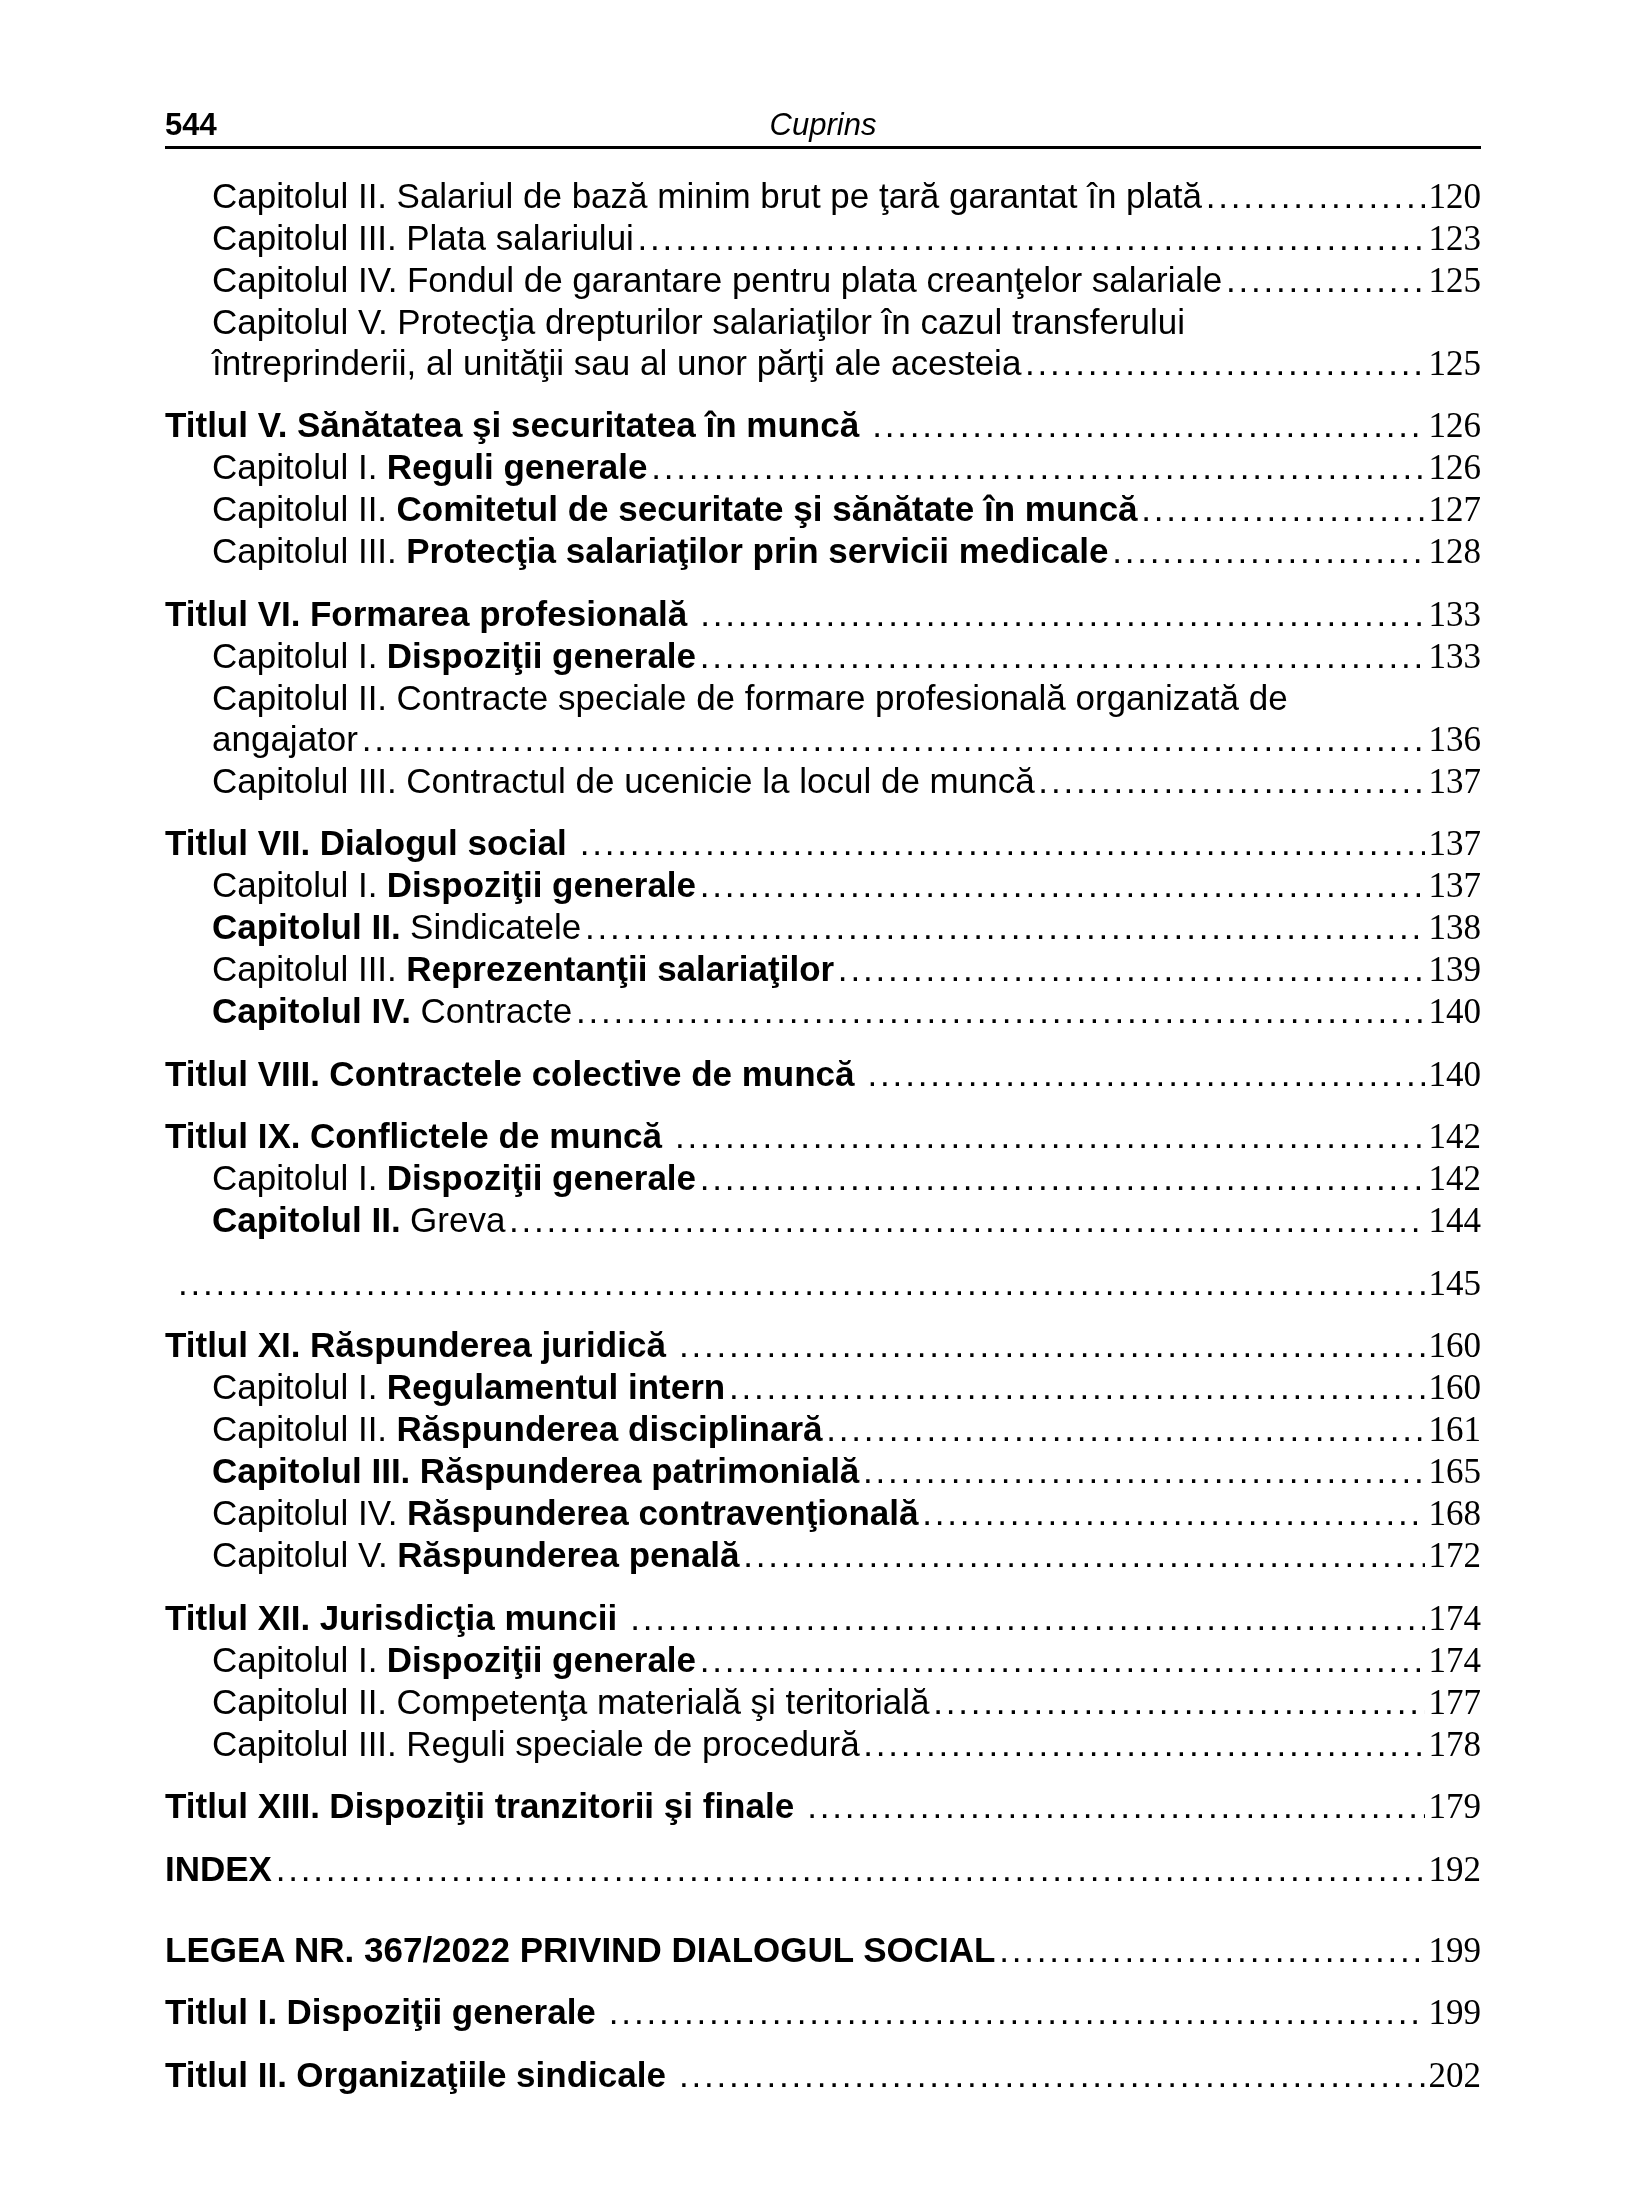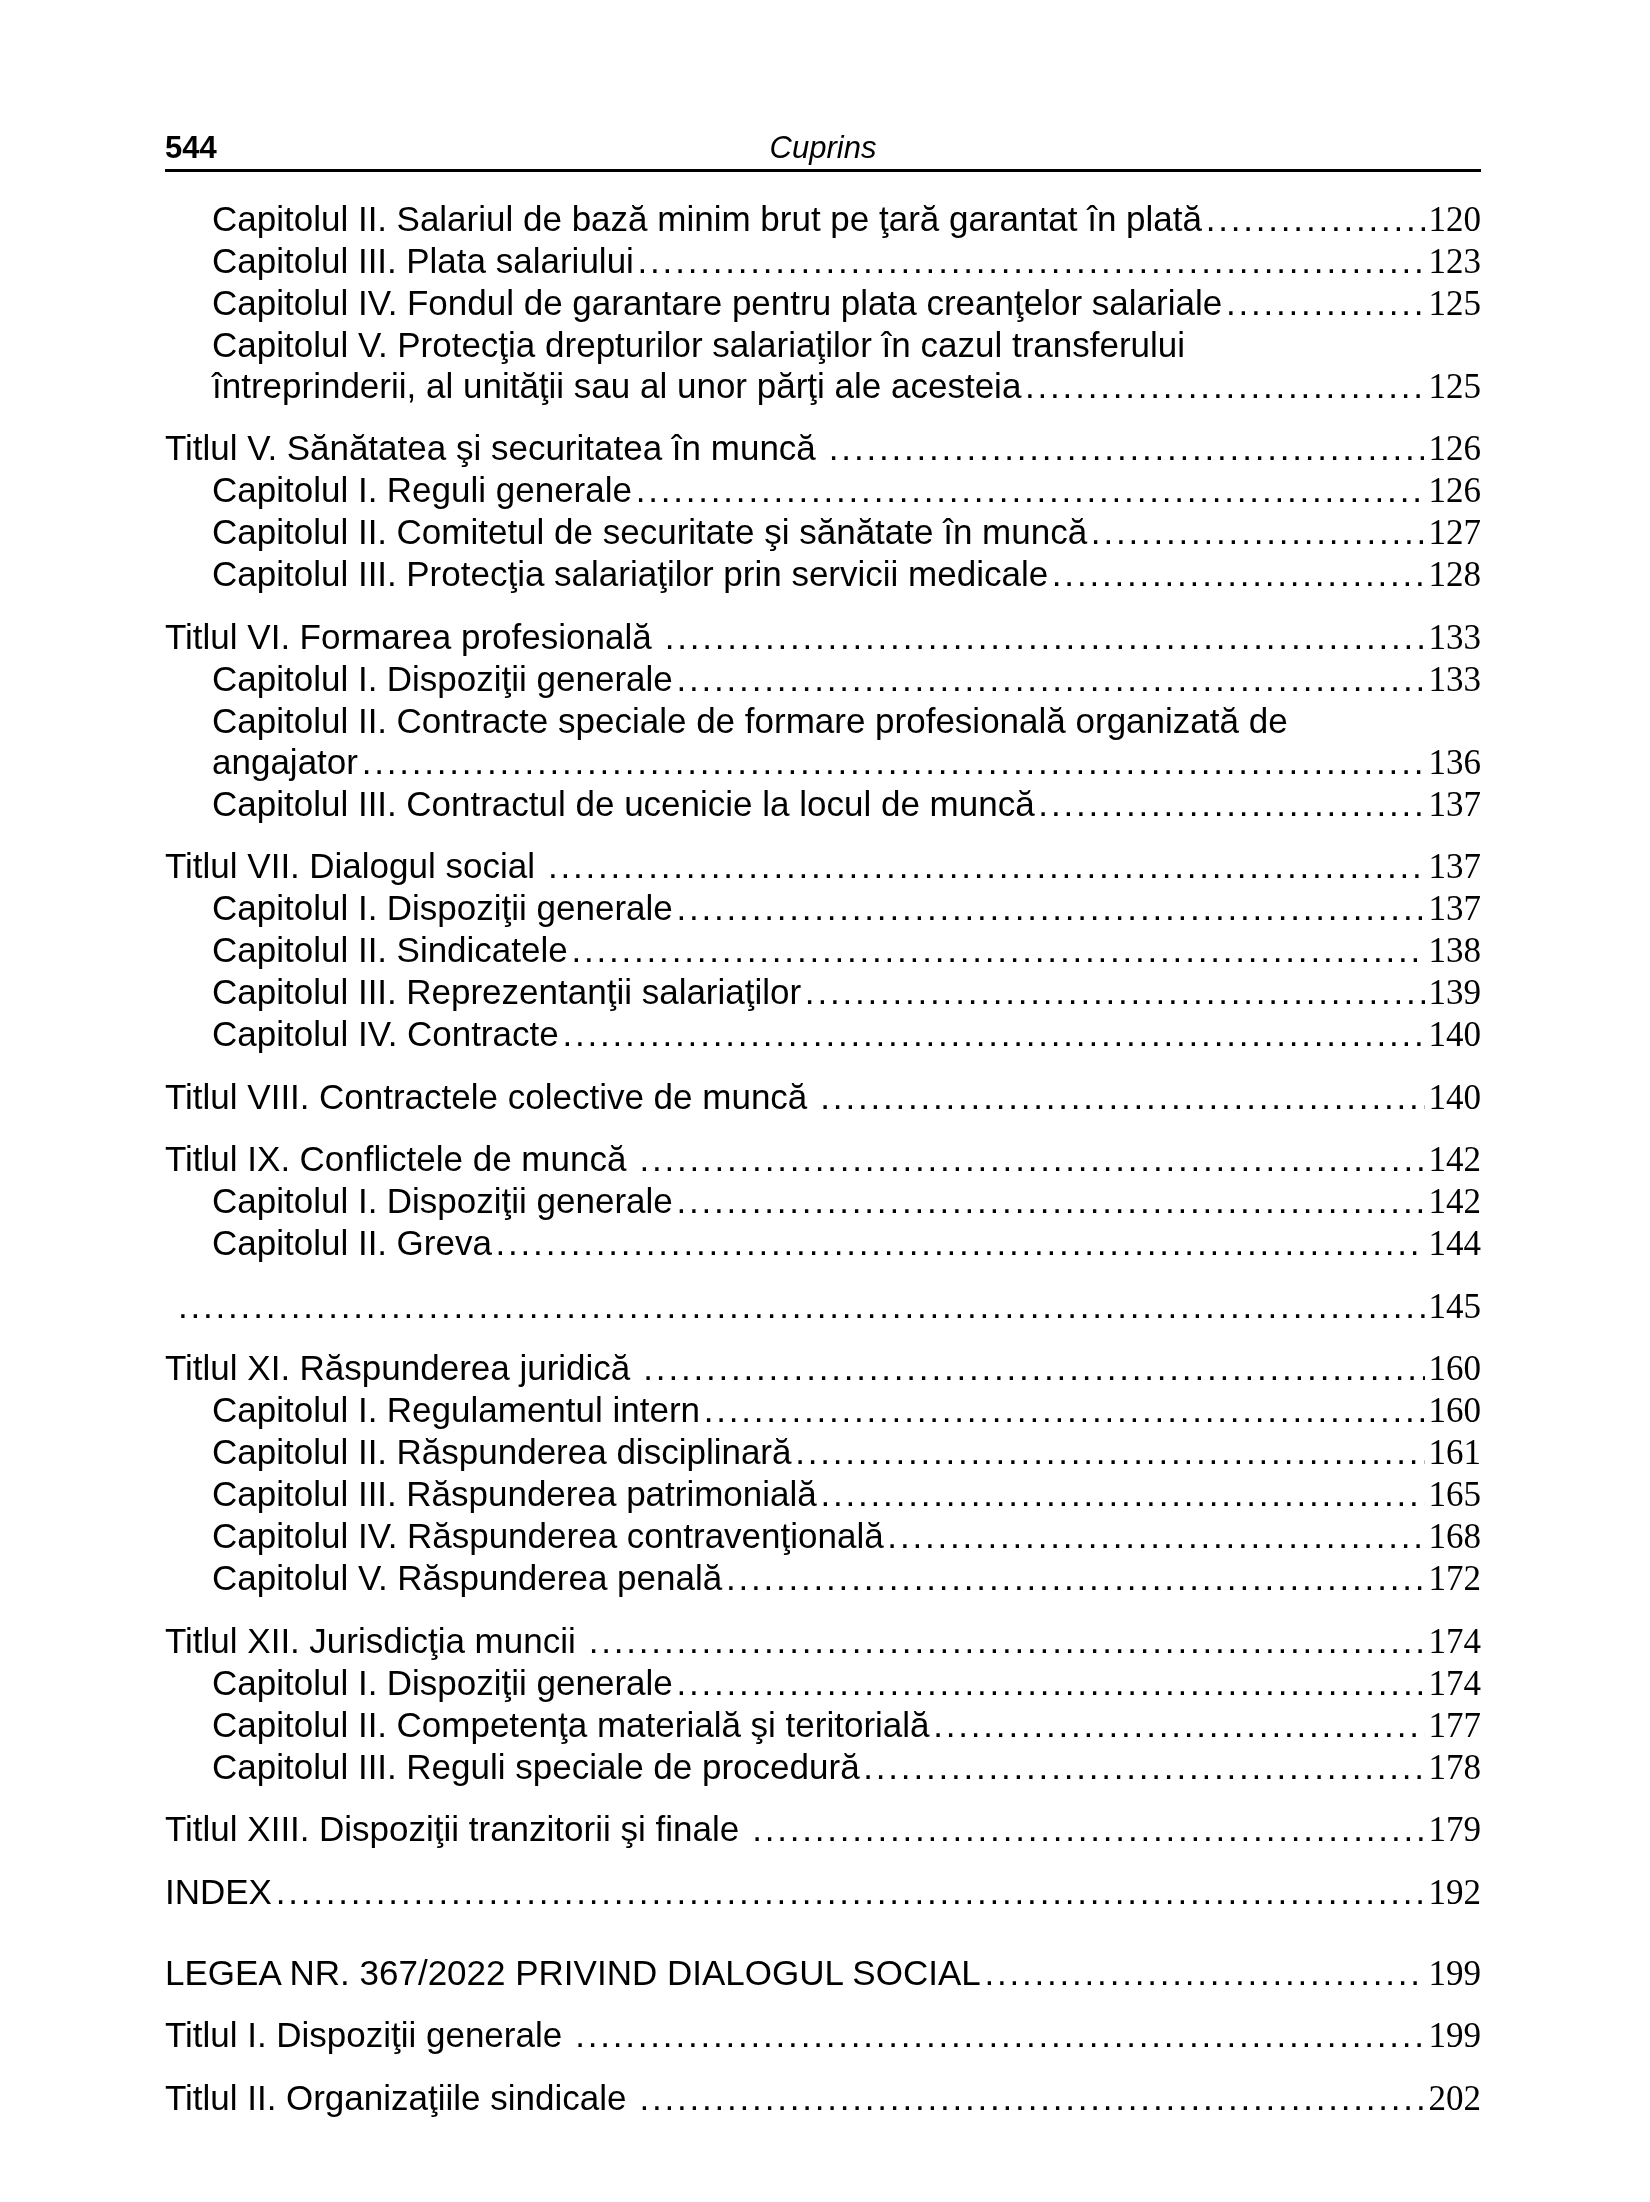--- a/index.html
+++ b/index.html
@@ -11,21 +11,21 @@
     position: relative;
     width: 1651px;
     height: 2203px;
     font-family: "Liberation Sans", sans-serif;
     color: #000000;
     overflow: hidden;
   }
   .page {
     position: absolute;
     left: 165px;
-    top: 128px;
+    top: 105px;
     width: 1316px;
   }
   
   .running-header {
     position: relative;
     line-height: 39px;
     font-size: 31px;
     border-bottom: 3.7px solid #000000;
     padding-bottom: 1.9px;
   }
@@ -51,21 +51,21 @@
   }
   .row .txt {
     flex: 0 0 auto;
     white-space: pre;
   }
   .kind-chapter { padding-left: 47px; }
   .kind-title .txt,
   .kind-heading .txt { font-weight: bold; }
   .gap-section { margin-top: 20.5px; }
   .gap-large   { margin-top: 39px; }
-  .b  { font-weight: normal; }
+  .b  { font-weight: bold; }
   .rg { font-weight: normal; }
   .prefix { padding-right: 0.27em; }
   .prefix:empty { padding-right: 0; }
   .leader {
     flex: 1 1 0;
     min-width: 15px;
     overflow: hidden;
     white-space: nowrap;
     letter-spacing: 2.8px;
     margin: 0 3.7px;

